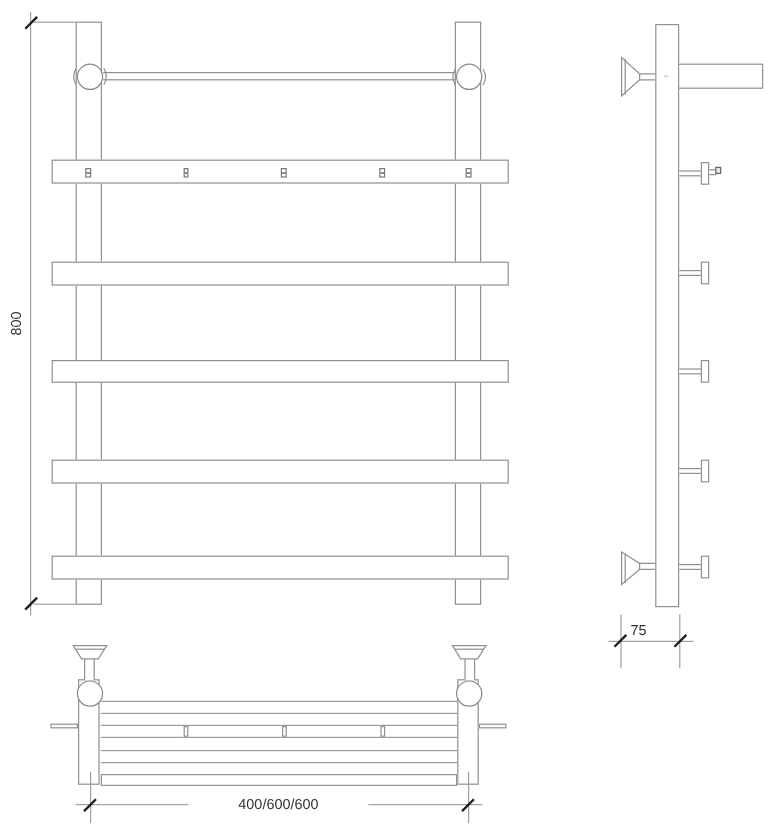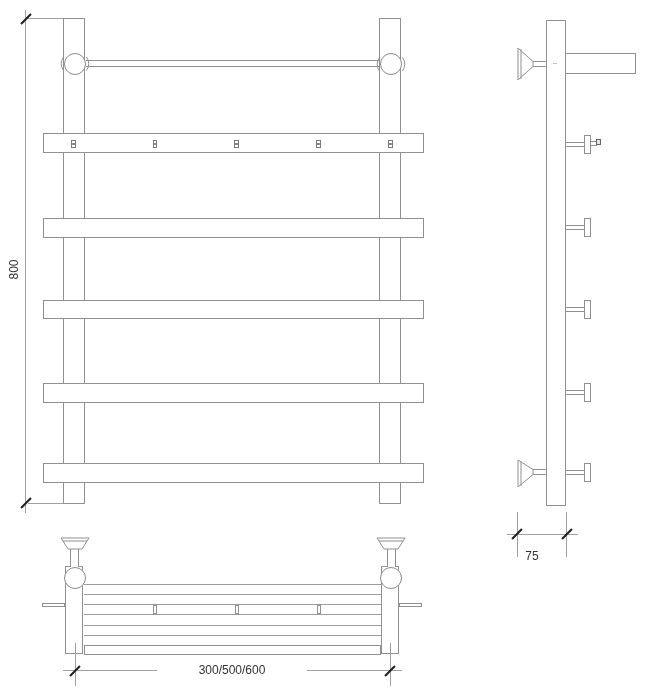--- a/index.html
+++ b/index.html
@@ -73,21 +73,21 @@
     <div class="el outline z4" style="left:584px;top:462.5px;width:7px;height:19px;"></div>
 
     <div class="el tb z4" style="left:591px;top:140.5px;width:6px;height:5px;"></div>
     <div class="el z5" style="left:595.5px;top:138.5px;width:5.5px;height:6px;border:1px solid #666;background:#e6e6e6;"></div>
 
     <div class="el dvl z8" style="left:517px;top:512px;height:45px;"></div>
     <div class="el dvl z8" style="left:566px;top:512px;height:45px;"></div>
     <div class="el dhl z8" style="left:507px;top:533.5px;width:71px;"></div>
     <div class="el tick z8" style="left:510px;top:532.5px;"></div>
     <div class="el tick z8" style="left:559.5px;top:532.5px;"></div>
-    <div class="el dimlabel z8" style="left:517px;top:550px;width:30px;background:transparent;">75</div>
+    <div class="el dimlabel z8" style="left:517px;top:519px;width:30px;background:transparent;">75</div>
   </div>
 
   <div>
     <div class="el outline z2" style="left:65px;top:566px;width:18px;height:88px;"></div>
     <div class="el outline z2" style="left:381px;top:566px;width:18px;height:88px;"></div>
     <div class="el lr z2" style="left:69.5px;top:549px;width:9px;height:18px;"></div>
     <div class="el lr z2" style="left:386.5px;top:549px;width:9px;height:18px;"></div>
     <div class="el circle z6" style="left:63.5px;top:566.5px;width:22px;height:22px;"></div>
     <div class="el circle z6" style="left:380px;top:567px;width:22px;height:22px;"></div>
 
@@ -104,21 +104,21 @@
     <div class="el outline z5" style="left:316.75px;top:605px;width:4.5px;height:9px;"></div>
 
     <div class="el outline z2" style="left:42px;top:602.5px;width:23px;height:4.5px;"></div>
     <div class="el outline z2" style="left:399px;top:602.5px;width:23px;height:4.5px;"></div>
 
     <div class="el dvl z8" style="left:75px;top:643px;height:43px;"></div>
     <div class="el dvl z8" style="left:390px;top:643px;height:43px;"></div>
     <div class="el dhl z8" style="left:63px;top:670px;width:339px;"></div>
     <div class="el tick z8" style="left:68px;top:669.5px;"></div>
     <div class="el tick z8" style="left:383px;top:669.5px;"></div>
-    <div class="el dimlabel z8" style="left:157px;top:663.5px;width:150px;">300/500/600</div>
+    <div class="el dimlabel z8" style="left:157px;top:663.5px;width:150px;">400/600/600</div>
   </div>
 
   <svg class="overlay" width="647" height="700" viewBox="0 0 647 700">
 
     <g stroke="#909090" fill="none" stroke-width="1">
       <path d="M63.5,57 A12,12 0 0 0 63.5,70.5"></path>
       <path d="M86.5,57 A12,12 0 0 1 86.5,70.5"></path>
       <path d="M379.5,57.5 A12,12 0 0 0 379.5,71"></path>
       <path d="M402.5,57.5 A12,12 0 0 1 402.5,71"></path>
     </g>

